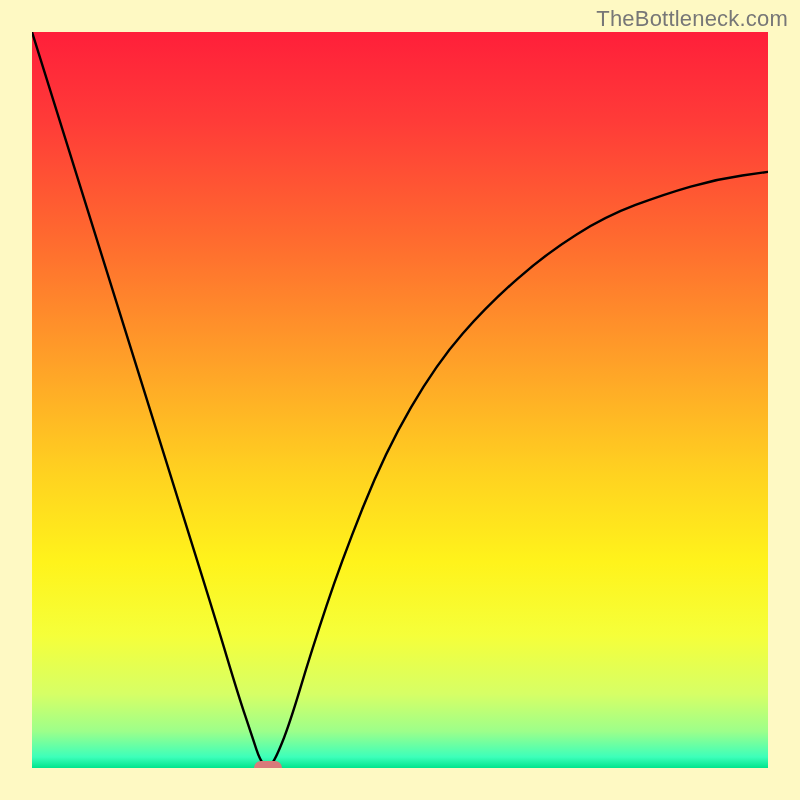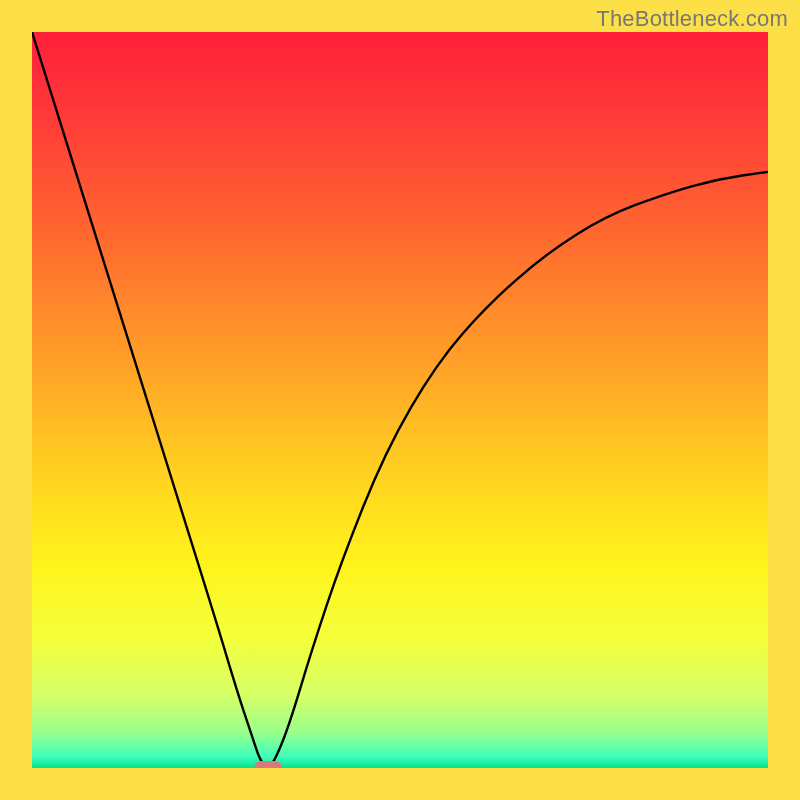--- a/index.html
+++ b/index.html
@@ -7,21 +7,21 @@
     padding: 0;
     width: 800px;
     height: 800px;
     background: #000;
     font-family: Arial, Helvetica, sans-serif;
   }
   .frame {
     position: relative;
     width: 800px;
     height: 800px;
-    background: #fde047;
+    background: #fef9c3;
   }
   .watermark {
     position: absolute;
     top: 6px;
     right: 12px;
     color: #777;
     font-size: 22px;
     font-weight: 500;
     letter-spacing: 0.2px;
     z-index: 10;

